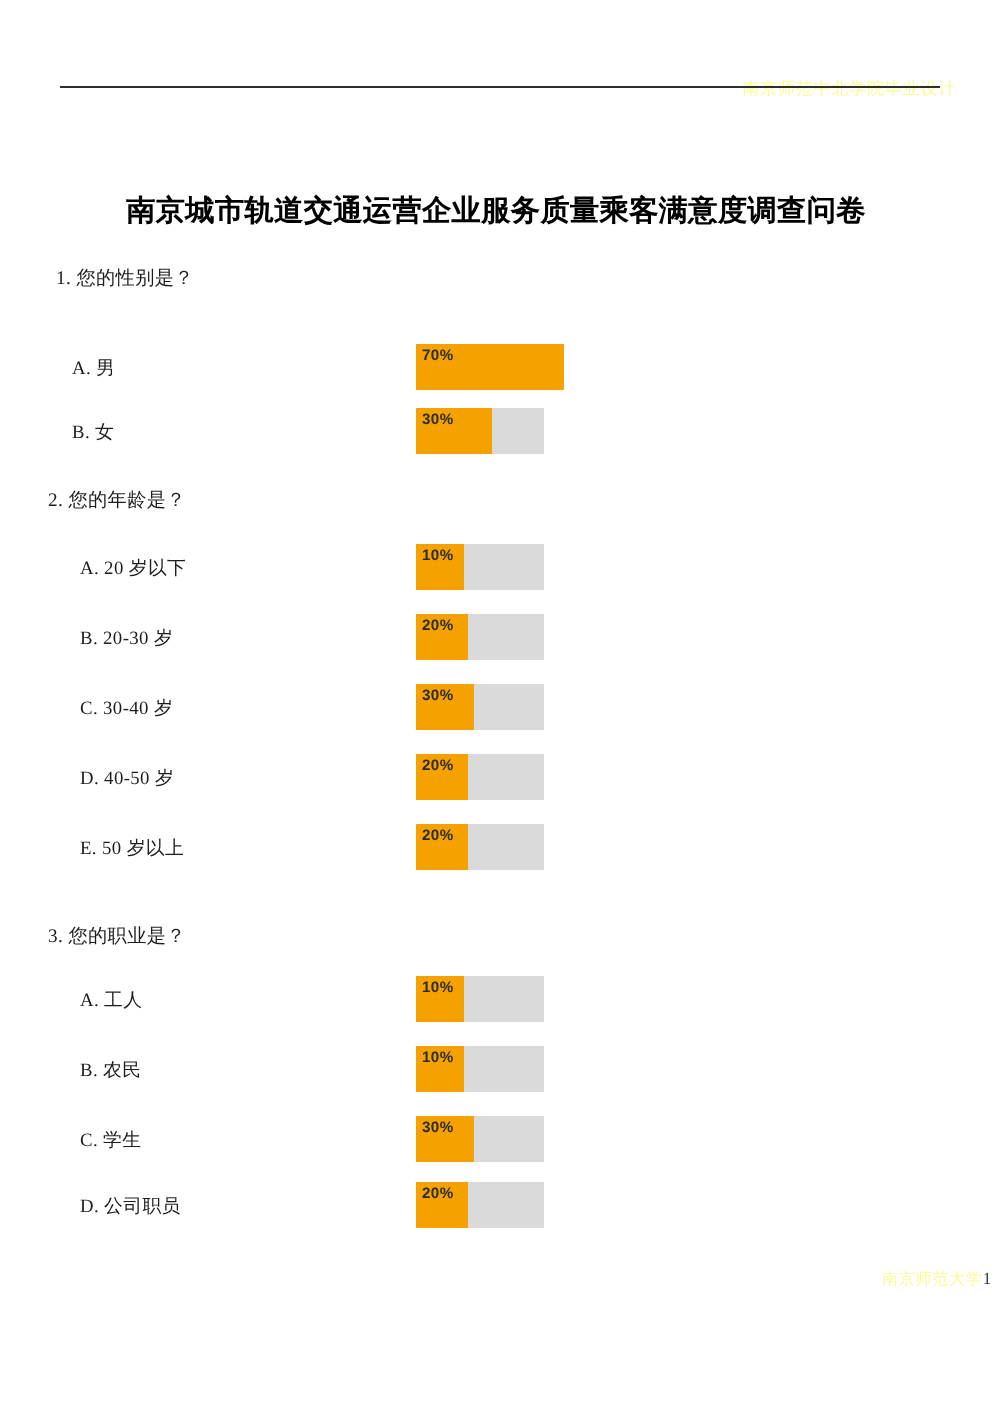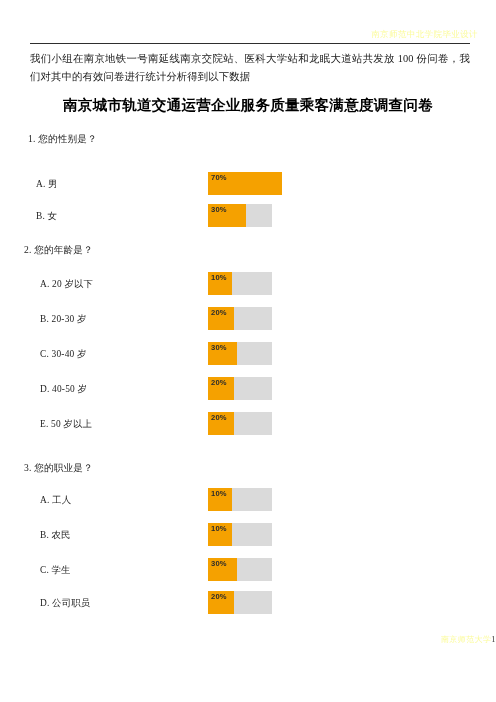--- a/index.html
+++ b/index.html
@@ -27,21 +27,21 @@
     position: absolute;
     color: #fbfb9a;
     font-size: 8.5px;
     letter-spacing: 0.4px;
     font-family: "Liberation Sans", sans-serif;
     white-space: nowrap;
     user-select: none;
   }
   .watermark-top {
     right: 18px;
-    top: 29px;
+    top: 39px;
   }
   .watermark-footer {
     left: 0;
     right: 0;
     top: 634px;
     text-align: right;
     font-size: 8px;
     padding-left: 32px;
   }
   .footer-page-no {
@@ -154,21 +154,20 @@
 </style>
 </head>
 <body>
 
 <div class="page">
 
   <div class="watermark watermark-top">南京师范中北学院毕业设计</div>
 
   <div class="header-rule"></div>
 
-  <div class="intro">我们小组在南京地铁一号南延线南京交院站、医科大学站和龙眠大道站共发放 100 份问卷，我们对其中的有效问卷进行统计分析得到以下数据</div>
 
   <div class="doc-title">南京城市轨道交通运营企业服务质量乘客满意度调查问卷</div>
 
   <div class="survey" id="survey-root">
       <div class="question-block">
         <div class="question-title" style="top: 0px; left: 28px;">1. 您的性别是？</div>
         <div class="option-row" style="top: 39px;">
           <div class="option-label" style="left: 36px;">A. 男</div>
           <div class="bar-track">
             <div class="bar-fill" style="width: 74px;">

